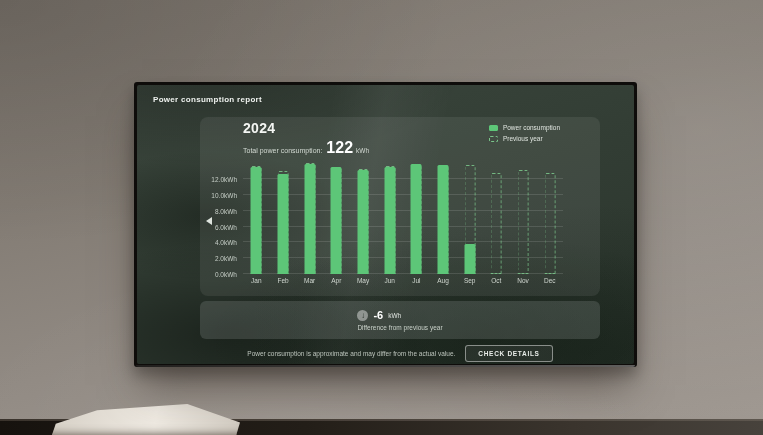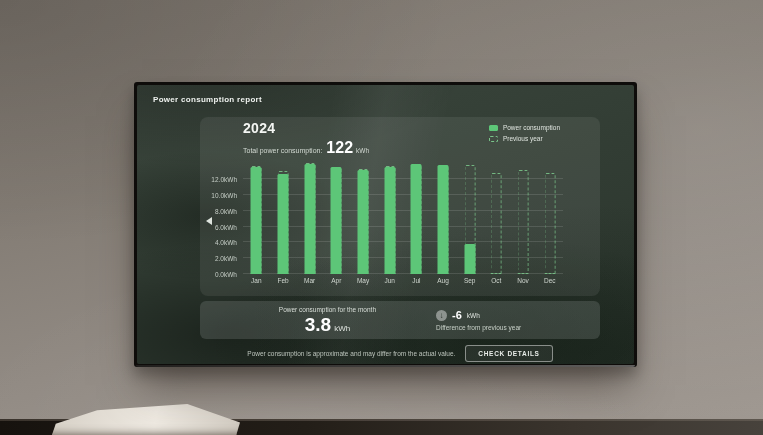--- a/index.html
+++ b/index.html
@@ -266,26 +266,20 @@
             <div class="xlabel">Oct</div>
             <div class="xlabel">Nov</div>
             <div class="xlabel">Dec</div>
           </div>
       </div>
 
       <div class="prev-arrow" title=""></div>
     </div>
 
     <div class="stats">
-      <div class="stat-left">
-        <div class="stat-label">Power consumption for the month</div>
-        <div class="stat-value">
-          <span>3.8</span><span class="stat-unit">kWh</span>
-        </div>
-      </div>
       <div class="stat-right">
         <div class="diff-row">
           <span class="diff-icon">↓</span>
           <span class="diff-value">-6</span>
           <span class="diff-unit">kWh</span>
         </div>
         <div class="diff-label">Difference from previous year</div>
       </div>
     </div>
 

